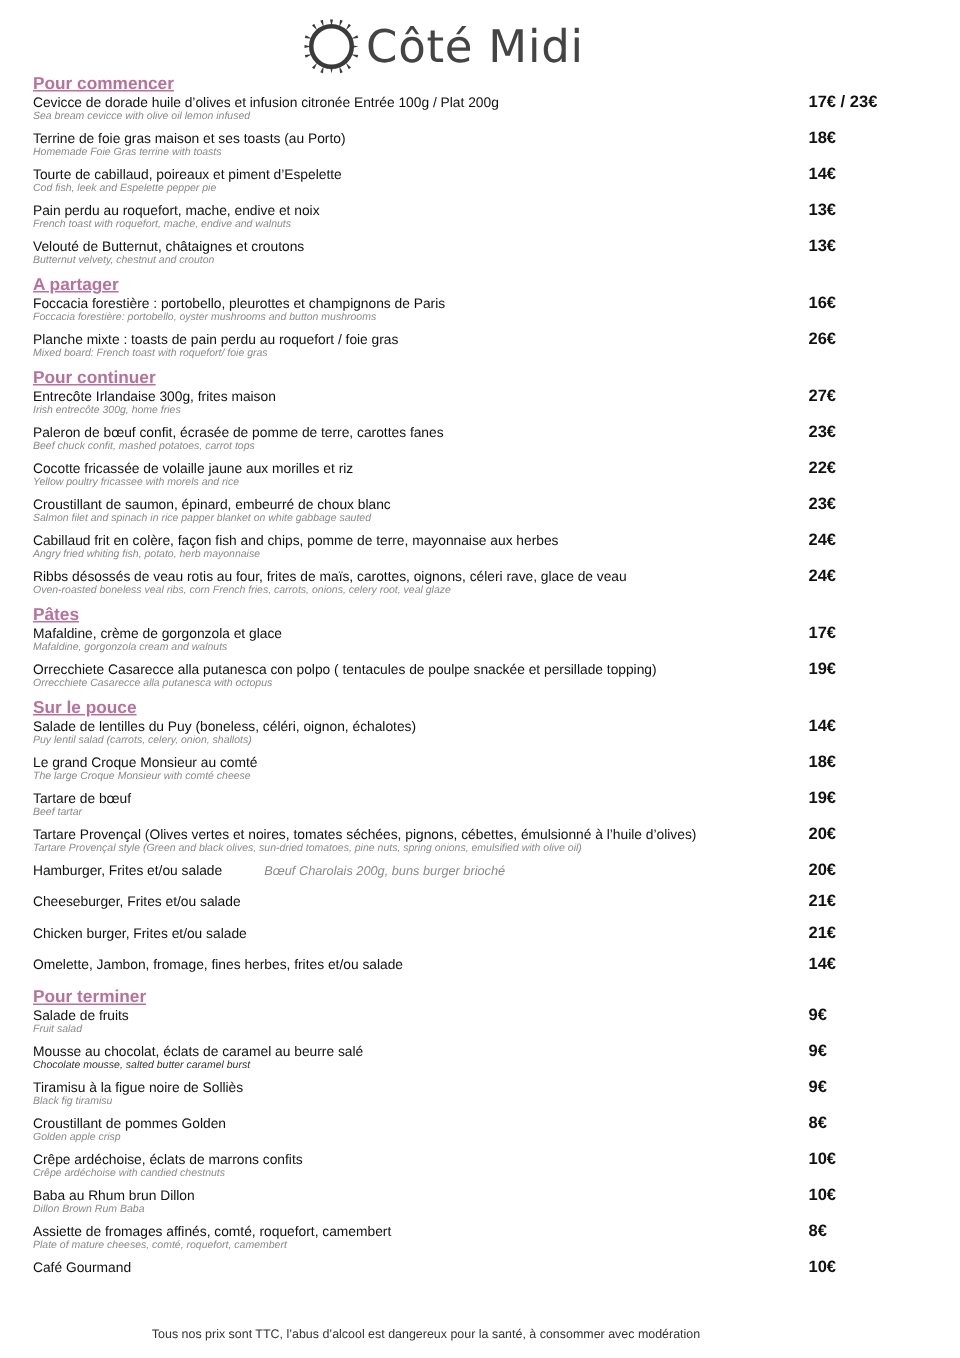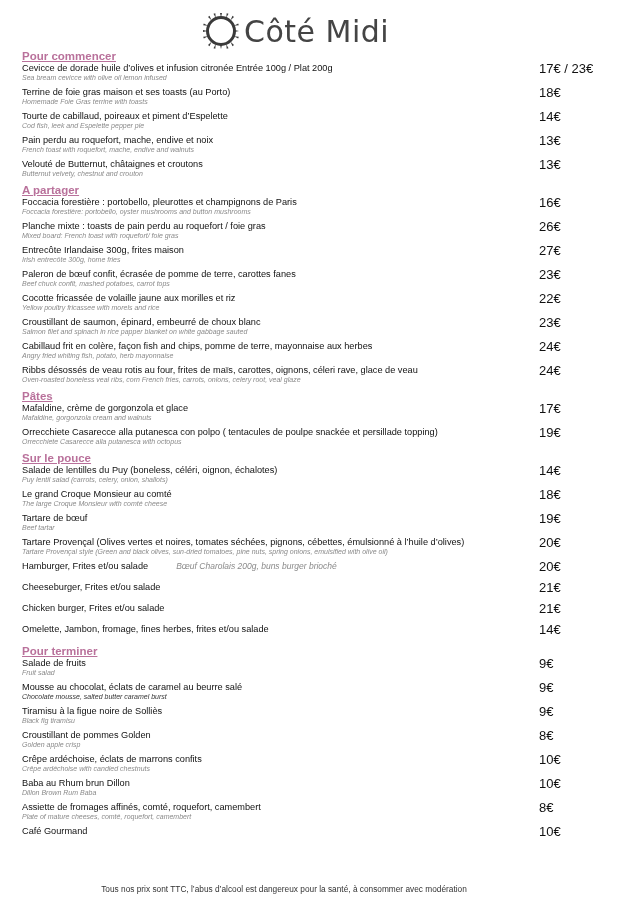--- a/index.html
+++ b/index.html
@@ -22,21 +22,21 @@
   .item-row { display: flex; }
   .fr {
     font-size: 9.2px; line-height: 11px; color: #111; white-space: nowrap;
   }
   .en {
     font-size: 7px; line-height: 8px; color: #8a8a8a; font-style: italic; white-space: nowrap;
   }
   .en.dark { color: #333; }
   .inline-en { font-size: 8.5px; color: #8a8a8a; font-style: italic; margin-left: 28px; }
   .price {
-    position: absolute; left: 517px; top: 0; font-size: 13px; line-height: 11px; color: #111;
+    position: absolute; left: 517px; top: 0; font-size: 11px; line-height: 11px; color: #111; font-weight: bold;
   }
   .single { margin-bottom: 10px; margin-top: 2px; text-align: center; }
   .footer {
     position: absolute; top: 884px; left: 0; width: 568px; text-align: center;
     font-size: 8.3px; color: #333;
   }
 </style>
 </head>
 <body>
 
@@ -117,20 +117,21 @@
       </div>
       <div class="item">
         <div class="item-row">
           <span class="fr">Planche mixte : toasts de pain perdu au roquefort / foie  gras</span>
         </div>
         <div class="en">Mixed board: French toast with roquefort/ foie gras</div>
         <span class="price">26€</span>
       </div>
     </div>
     <div>
+      <div class="section-title">Pour continuer</div>
       <div class="item">
         <div class="item-row">
           <span class="fr">Entrecôte Irlandaise 300g, frites maison</span>
         </div>
         <div class="en">Irish entrecôte 300g, home fries</div>
         <span class="price">27€</span>
       </div>
       <div class="item">
         <div class="item-row">
           <span class="fr">Paleron de bœuf confit, écrasée de pomme de terre, carottes fanes</span>

